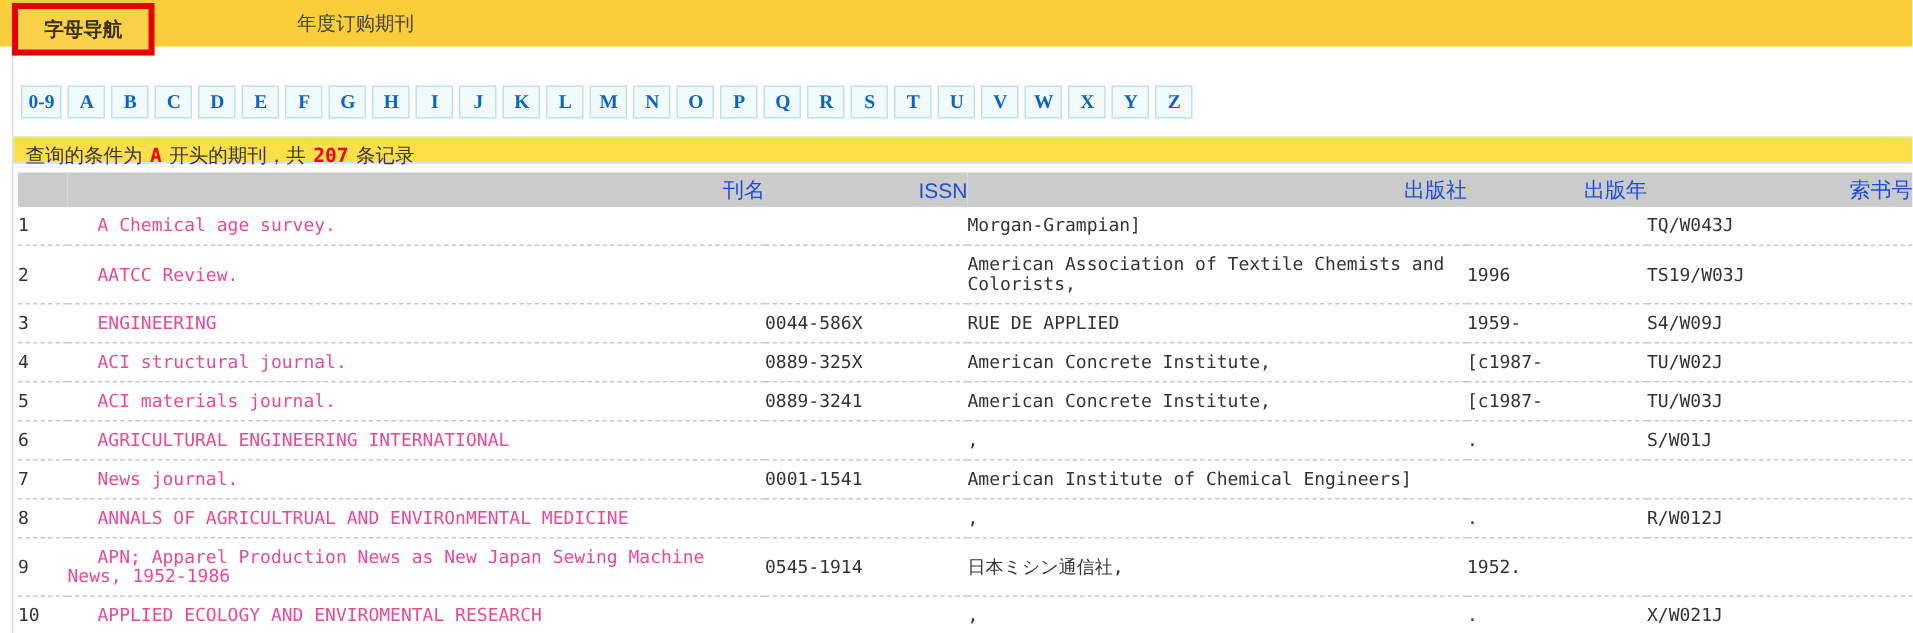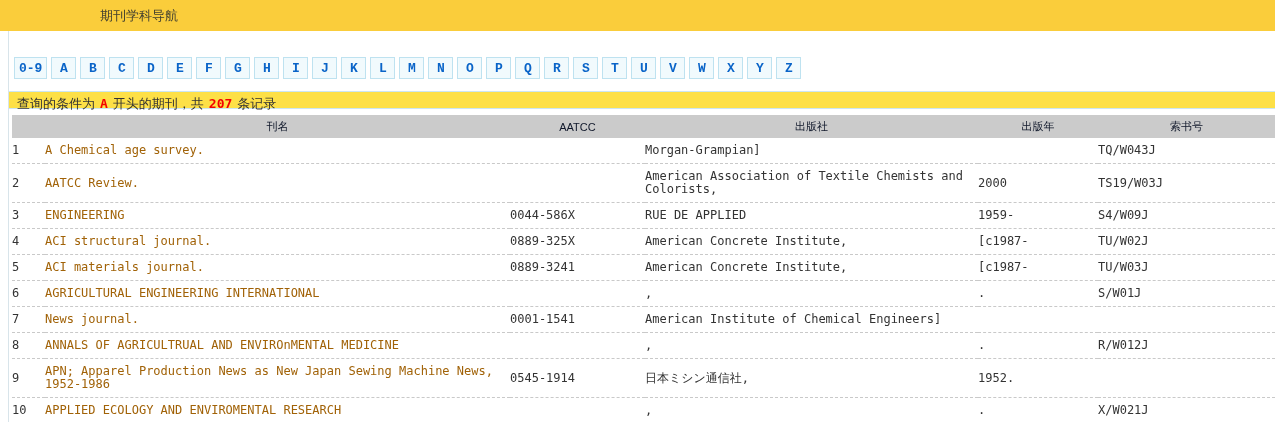--- a/index.html
+++ b/index.html
@@ -54,21 +54,21 @@
     display:flex;
     gap:4px;
   }
   .alpha-box {
     min-width:25px;
     height:22px;
     padding:0 4px;
     border:1px solid #BEE2F0;
     background:#F1FAFD;
     color:#0A64C8;
-    font-family:Liberation Mono, monospace;
+    font-family:Liberation Serif, serif;
     font-weight:bold;
     font-size:13px;
     display:flex;
     align-items:center;
     justify-content:center;
     cursor:pointer;
   }
   
   .query-bar {
     margin-top:12px;
@@ -97,48 +97,52 @@
     width:1263px;
     margin:6px 0 0 12px;
   }
   col.c-num   { width:33px; }
   col.c-title { width:465px; }
   col.c-issn  { width:135px; }
   col.c-pub   { width:333px; }
   col.c-year  { width:120px; }
   thead tr { background:#CBCBCB; height:23px; }
   th {
-    font-size:11px;
+    font-size:14px;
     font-weight:normal;
-    color:#0f172a;
-    text-align:center;
+    color:#1d4ed8;
+    text-align:right;
     padding:0;
   }
   td {
     font-family:"DejaVu Sans Mono", monospace;
     font-size:12px;
     line-height:13px;
     color:#333;
     border-bottom:1px dashed #C9C9C9;
     padding:6px 8px 6px 0;
     vertical-align:middle;
     overflow:hidden;
   }
   td.num { color:#333; }
   a.title-link {
-    color:#a16207;
+    color:#ec4899;
     text-decoration:none;
     cursor:pointer;
+    margin-left:20px;
   }
 </style>
 </head>
 <body>
 
 <div class="topbar">
-  <div class="tab tab-2">期刊学科导航</div>
+  <div class="tab tab-active">
+    <span>字母导航</span>
+  </div>
+  <div class="tab tab-3">年度订购期刊</div>
 </div>
 
 <div class="left-line"></div>
 
 <div class="alpha-row" id="alpha-row">
     <div class="alpha-box">0-9</div>
     <div class="alpha-box">A</div>
     <div class="alpha-box">B</div>
     <div class="alpha-box">C</div>
     <div class="alpha-box">D</div>
@@ -176,41 +180,41 @@
       <col class="c-title">
       <col class="c-issn">
       <col class="c-pub">
       <col class="c-year">
       <col class="c-call">
   </colgroup>
   <thead>
     <tr>
       <th></th>
       <th>刊名</th>
-      <th>AATCC</th>
+      <th>ISSN</th>
       <th>出版社</th>
       <th>出版年</th>
       <th>索书号</th>
     </tr>
   </thead>
   <tbody id="rows">
       <tr>
         <td class="num">1</td>
         <td class="title"><a class="title-link">A Chemical age survey.</a></td>
         <td class="issn"></td>
         <td class="pub">Morgan-Grampian]</td>
         <td class="year"></td>
         <td class="call">TQ/W043J</td>
       </tr>
       <tr>
         <td class="num">2</td>
         <td class="title"><a class="title-link">AATCC Review.</a></td>
         <td class="issn"></td>
         <td class="pub">American Association of Textile Chemists and Colorists,</td>
-        <td class="year">2000</td>
+        <td class="year">1996</td>
         <td class="call">TS19/W03J</td>
       </tr>
       <tr>
         <td class="num">3</td>
         <td class="title"><a class="title-link">ENGINEERING</a></td>
         <td class="issn">0044-586X</td>
         <td class="pub">RUE DE APPLIED</td>
         <td class="year">1959-</td>
         <td class="call">S4/W09J</td>
       </tr>

